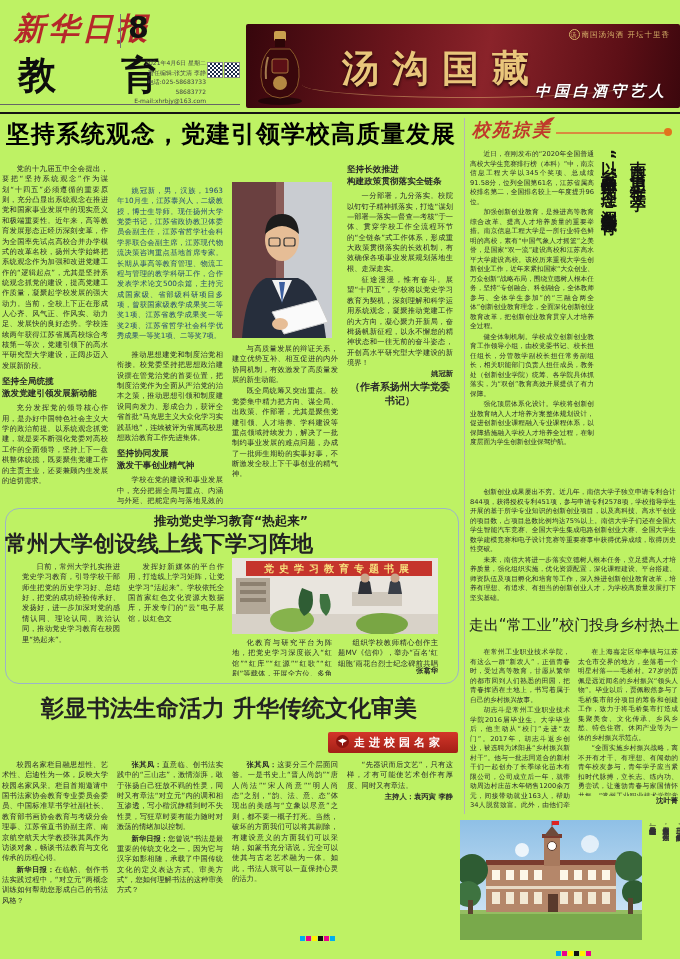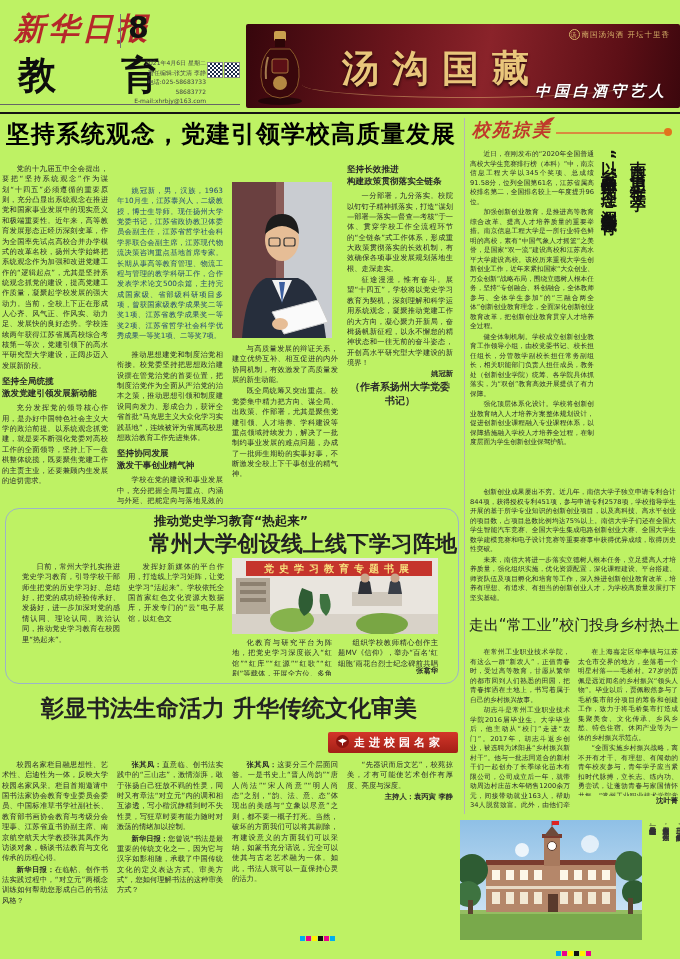--- a/index.html
+++ b/index.html
@@ -33,21 +33,21 @@
   .t{font-size:7.3px;line-height:1.42;text-align:justify;color:#2b2b2b;overflow:hidden;}
   .t p{margin:0 0 1px;text-indent:2em;}
   .sub{font-weight:800;font-size:8.6px;line-height:1.35;margin:5px 0 4px;text-indent:0;text-align:left;}
   .byl{text-align:right;font-weight:700;}
   .bio{color:#264a73;}
   
   .h1-main{left:0;top:118px;width:462px;text-align:center;font-size:24px;font-weight:900;
            color:#000;letter-spacing:1px;}
   .study-box{left:5px;top:508px;width:452px;height:174px;border:1.5px solid #9db4c8;border-radius:14px;}
   .study-kicker{left:5px;top:513px;width:452px;text-align:center;font-size:12.5px;font-weight:800;}
-  .study-h{left:5px;top:529px;width:452px;text-align:right;font-size:22px;font-weight:900;}
+  .study-h{left:5px;top:529px;width:452px;text-align:left;font-size:22px;font-weight:900;}
   .callig-h{left:0;top:693px;width:458px;text-align:center;font-size:23px;font-weight:900;}
   .badge-wrap{left:0;top:731px;width:458px;text-align:right;}
   .badge{display:inline-block;background:linear-gradient(#d3362a,#a31f16);color:#fff;
          font-size:11px;font-weight:800;letter-spacing:4px;padding:3px 14px 3px 8px;border-radius:2px;}
   .badge svg{vertical-align:-2px;margin-right:5px;}
   
   .v-rule{left:464px;top:118px;width:1px;height:696px;background:#b5b5b5;}
   .rail-kicker{left:472px;top:118px;font-family:"DejaVu Serif",serif;font-style:italic;font-weight:900;
                font-size:18px;color:#c0392b;letter-spacing:2px;}
   .rail-kline{left:556px;top:132px;width:108px;height:2px;background:#d98b3f;}
@@ -203,21 +203,21 @@
     <p class="qa"><b>新华日报：</b><span>在临帖、创作书法实践过程中，“对立元”两概念训练如何帮助您形成自己的书法风格？</span></p>
   </div>
   <div class="abs t" style="left:117px;top:760px;width:106px;height:196px;">
     <p class="qa"><b>张其凤：</b><span>直意临、创书法实践中的“三山志”，激情澎湃，敢于张扬自己狂放不羁的性灵，同时又有章法“对立元”内的调和相互渗透，写小楷沉静精到时不失性灵，写狂草时要有能力随时对激荡的情绪加以控制。</span></p>
     <p class="qa"><b>新华日报：</b><span>您曾说“书法是最重要的传统文化之一，因为它与汉字如影相随，承载了中国传统文化的定义表达方式、审美方式”，您如何理解书法的这种审美方式？</span></p>
   </div>
   <div class="abs t" style="left:232px;top:760px;width:106px;height:162px;">
     <p class="qa"><b>张其凤：</b><span>这要分三个层面回答。一是书史上“晋人尚韵”“唐人尚法”“宋人尚意”“明人尚态”之别，“韵、法、意、态”体现出的美感与“立象以尽意”之则，都不要一概子打死。当然，破坏的方面我们可以将其剔除，有建设意义的方面我们可以采纳，如篆书充分话说，完全可以使其与古老艺术融为一体。如此，书法人就可以一直保持心灵的活力。</span></p>
   </div>
   <div class="abs t" style="left:347px;top:760px;width:106px;height:190px;">
-    <p>“先器识而后文艺”，校苑掠美，才有可能使艺术创作有厚度、亮度与深度。</p>
+    <p>“先器识而后文艺”，只有这样，才有可能使艺术创作有厚度、同时又有章法。</p>
     <div class="byl">主持人：袁丙寅 李静</div>
   </div>
   <div class="abs regmark" style="left:300px;top:926px;">
     <span class="c1"></span><span class="c2"></span><span class="c3"></span><span class="c4"></span><span class="c2"></span><span class="c1"></span>
   </div>
 
   <div class="abs v-rule"></div>
   <div class="abs rail-kicker">校苑掠美</div>
   <svg class="abs" style="left:540px;top:116px;" width="16" height="12" viewBox="0 0 16 12">
       <path d="M1 11 Q6 1 15 1 Q10 9 1 11 Z" fill="#c0392b"></path>

